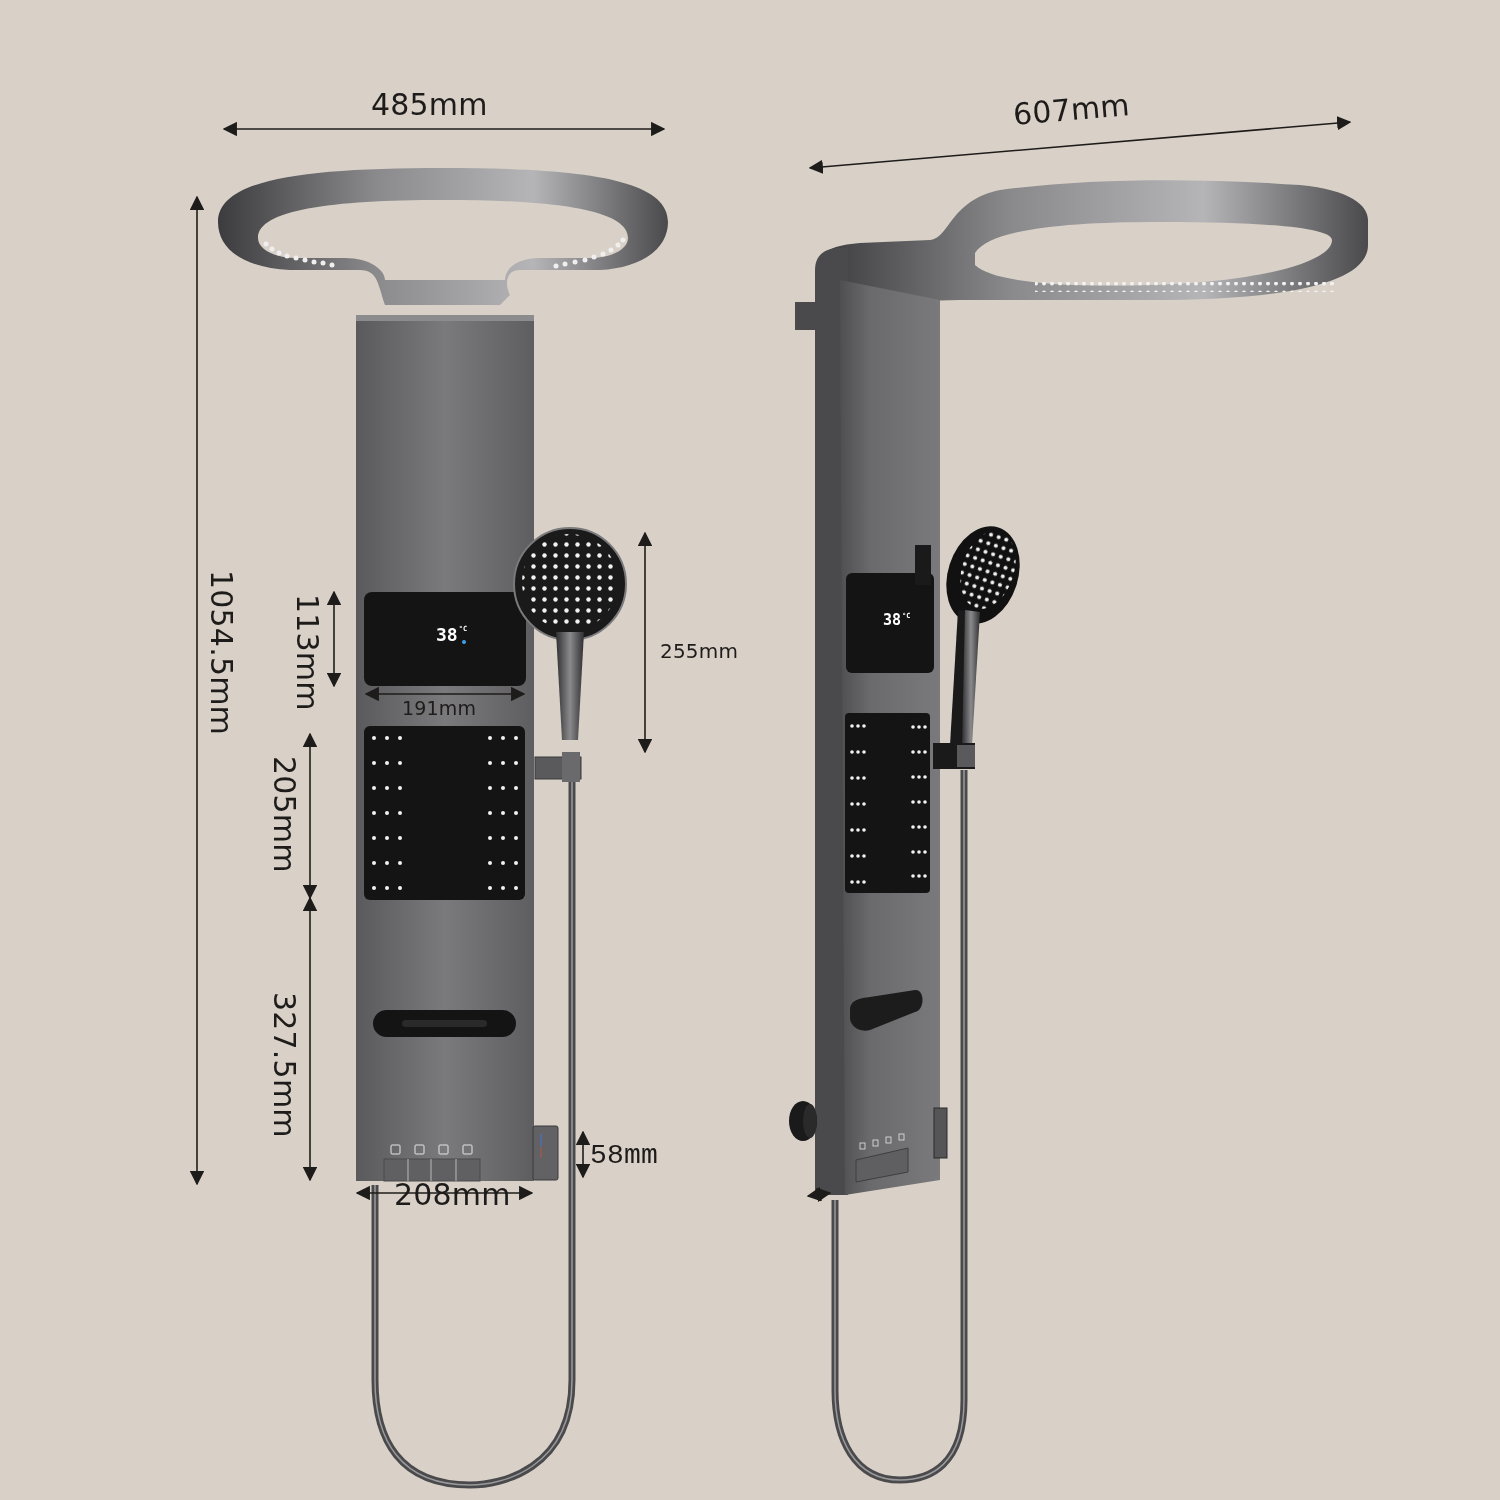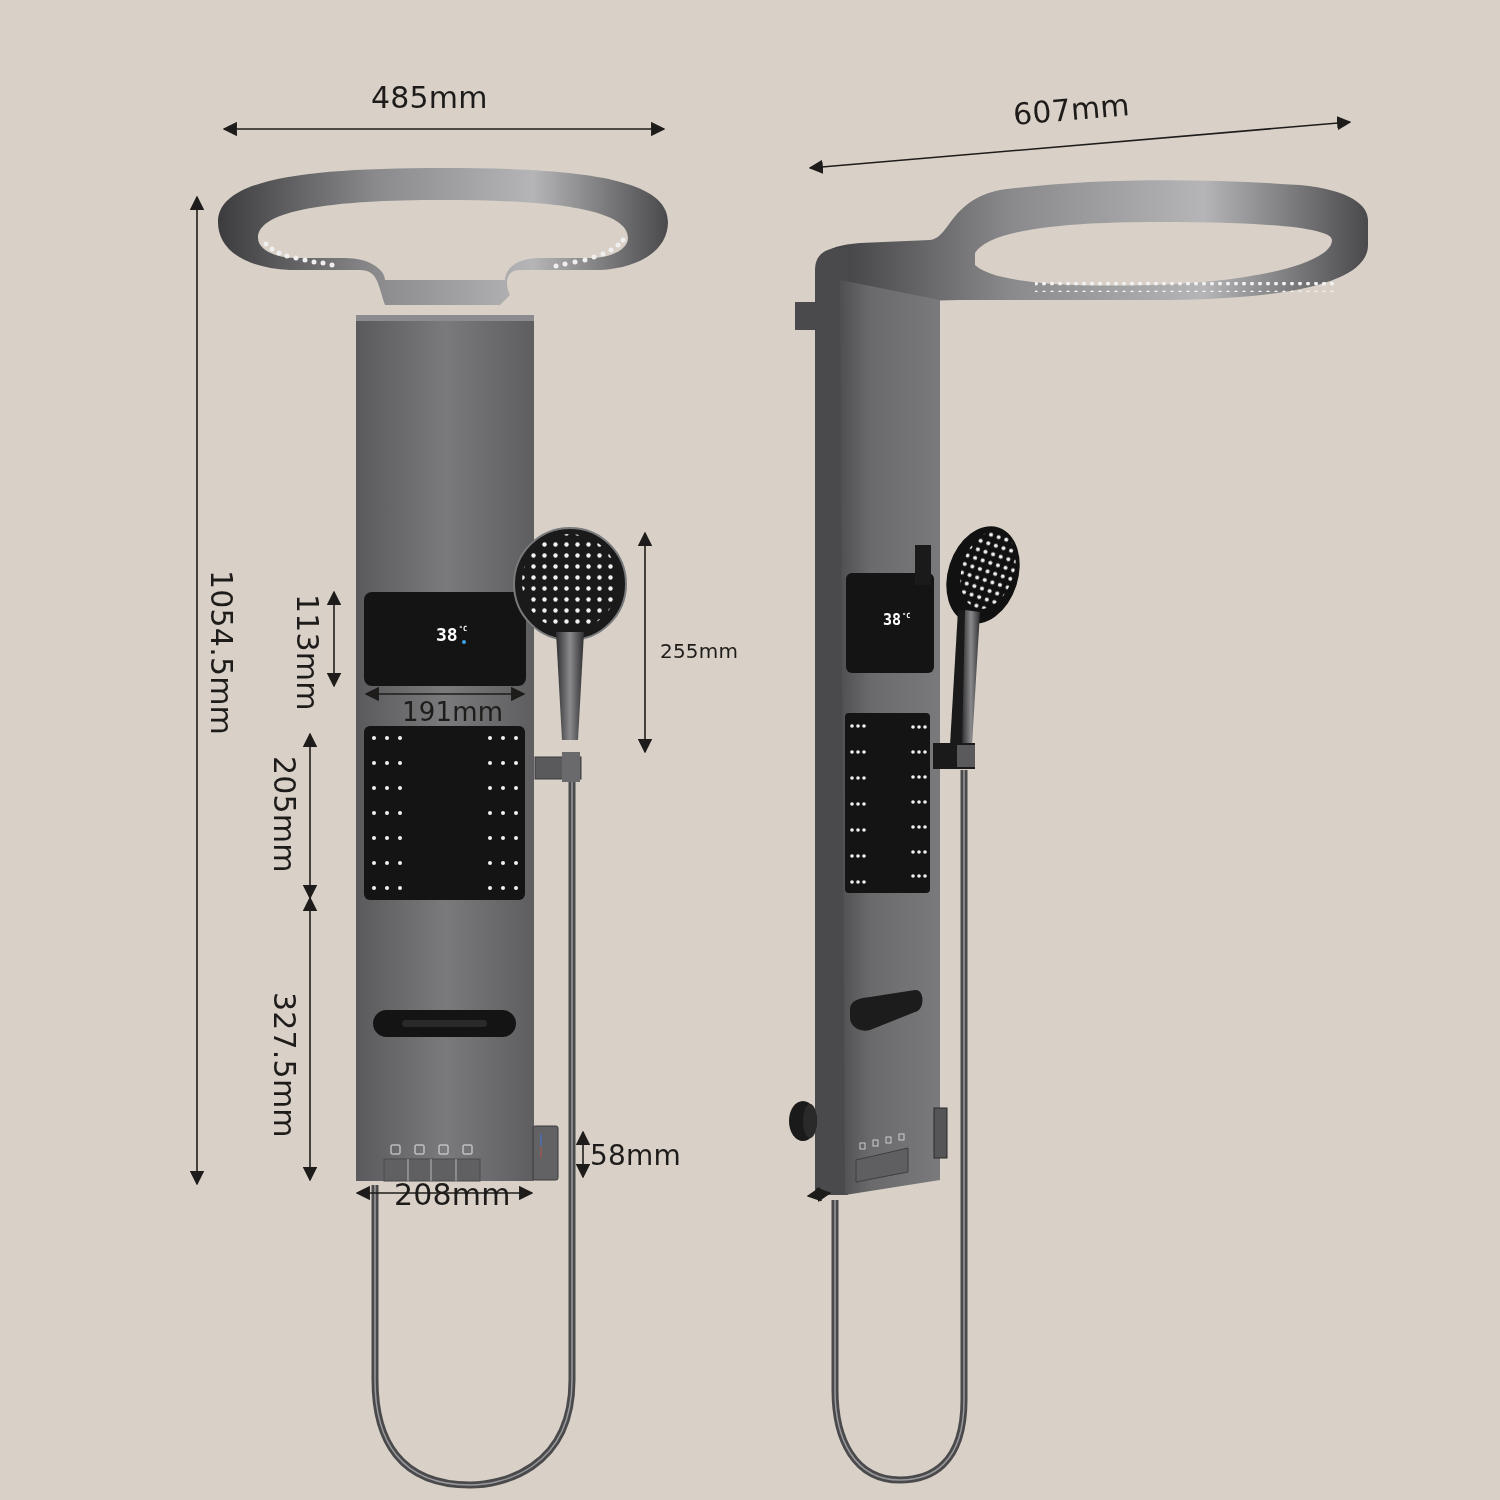--- a/index.html
+++ b/index.html
@@ -298,23 +298,23 @@
     </g>
   </svg>
 
   <div class="display-temp" style="left:436px; top:626px;">
     <span>38</span><span class="unit">°C</span><span class="drop"></span>
   </div>
   <div class="display-temp" style="left:883px; top:613px; font-size:15px;">
     <span>38</span><span class="unit">°C</span>
   </div>
 
-  <div class="dim-label" style="left:371px; top:83px;">485mm</div>
+  <div class="dim-label" style="left:371px; top:90px;">485mm</div>
   <div class="dim-label" style="left:1012px; top:100px; transform: rotate(-4.8deg); transform-origin:left top;">607mm</div>
   <div class="dim-label v" style="left:236px; top:570px;">1054.5mm</div>
   <div class="dim-label v" style="left:322px; top:594px;">113mm</div>
-  <div class="dim-label" style="left:402px; top:699px; font-size:26px;">191mm</div>
+  <div class="dim-label" style="left:402px; top:699px; font-size:19px;">191mm</div>
   <div class="dim-label" style="left:660px; top:641px; font-size:20px;">255mm</div>
   <div class="dim-label v" style="left:299px; top:756px;">205mm</div>
   <div class="dim-label v" style="left:299px; top:992px;">327.5mm</div>
-  <div class="dim-label" style="left:590px; top:1142px; font-size:28px;">58mm</div>
+  <div class="dim-label" style="left:590px; top:1142px; font-size:28px;font-family:Liberation Mono, monospace;">58mm</div>
   <div class="dim-label" style="left:394px; top:1180px;">208mm</div>
 </div>
 
 </body></html>

